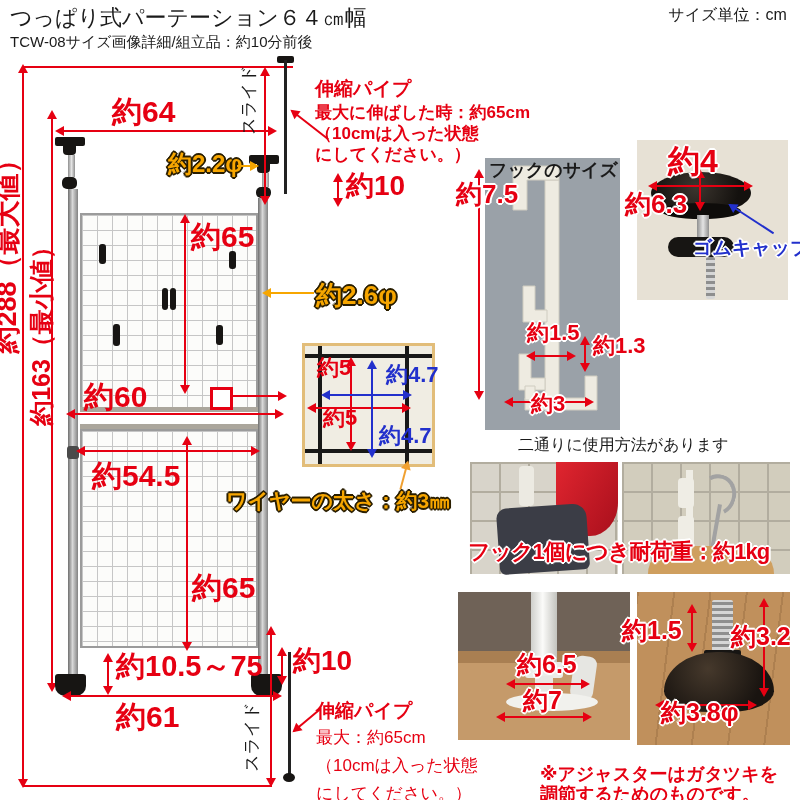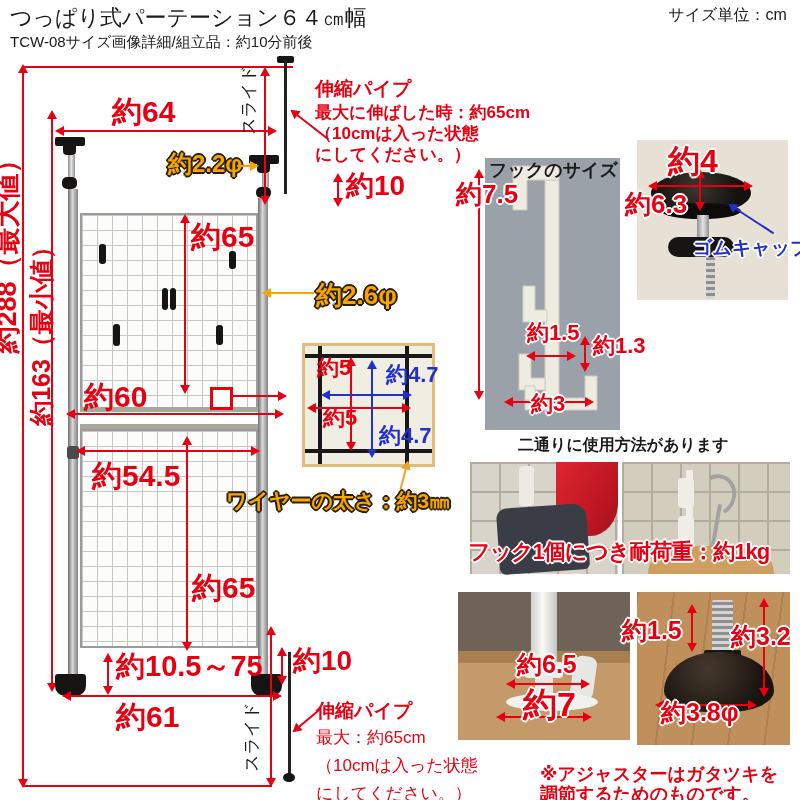--- a/index.html
+++ b/index.html
@@ -171,21 +171,21 @@
   <div class="silver" style="left:697px;top:215px;width:12px;height:28px"></div>
   <div class="blackpart" style="left:668px;top:237px;width:66px;height:20px;border-radius:10px"></div>
   <div class="thread" style="left:706px;top:257px;width:9px;height:42px"></div>
   <div class="dv" style="left:699px;top:171px;height:38px"></div>
   <div class="lb ow" style="left:668px;top:145px;font-size:32px">約4</div>
   <div class="dh" style="left:650px;top:185px;width:101px"></div>
   <div class="lb ow" style="left:625px;top:191px;font-size:26px">約6.3</div>
   <div class="dh nr" style="left:730px;top:204px;width:52px;--c:#2230cc;transform:rotate(33deg);transform-origin:left center"></div>
   <div class="lb blue ow" style="left:693px;top:238px;font-size:19px">ゴムキャップ</div>
 
-  <div class="lb blk" style="left:518px;top:437px;font-size:16px;font-weight:bold">二通りに使用方法があります</div>
+  <div class="lb blk" style="left:518px;top:437px;font-size:16px;font-weight:normal">二通りに使用方法があります</div>
   <div class="gridwall" style="left:470px;top:462px;width:148px;height:112px;background-color:#d8d4ca"></div>
   <div class="abs" style="left:556px;top:462px;width:62px;height:74px;background:linear-gradient(120deg,#e0252f,#a80f1c);border-radius:0 0 45% 45%"></div>
   <div class="abs" style="left:498px;top:506px;width:90px;height:66px;background:#3b3d46;border-radius:10px 14px 6px 6px;transform:rotate(-4deg)"></div>
   <div class="abs" style="left:519px;top:466px;width:15px;height:40px;background:#eceae2;border-radius:4px"></div>
   <div class="gridwall" style="left:622px;top:462px;width:168px;height:112px;background-color:#d2cdbd"></div>
   <div class="abs" style="left:686px;top:470px;width:7px;height:92px;background:#efede5"></div>
   <div class="abs" style="left:678px;top:478px;width:16px;height:30px;background:#efede5;border-radius:4px"></div>
   <div class="abs" style="left:678px;top:516px;width:16px;height:30px;background:#efede5;border-radius:4px"></div>
   <div class="abs" style="left:698px;top:474px;width:30px;height:34px;border:4px solid #a2a2a2;border-radius:50%;border-bottom-color:transparent;border-left-color:transparent;transform:rotate(18deg)"></div>
   <div class="abs" style="left:714px;top:504px;width:4px;height:46px;background:#a2a2a2;transform:rotate(10deg)"></div>
@@ -194,21 +194,21 @@
 
   <div class="abs" style="left:458px;top:592px;width:172px;height:148px;background:linear-gradient(#6f6257 0 40%,#a97f52 40% 48%,#c59a6a 48% 100%)"></div>
   <div class="abs" style="left:531px;top:592px;width:26px;height:74px;background:linear-gradient(90deg,#cfcfcb,#fbfbf9 45%,#c3c3be)"></div>
   <div class="abs" style="left:525px;top:662px;width:38px;height:16px;background:#ececе8;background-color:#ececе8;background:#ececE8;border-radius:3px"></div>
   <div class="abs" style="left:535px;top:676px;width:18px;height:22px;background:#e8e8e4"></div>
   <div class="abs" style="left:572px;top:656px;width:23px;height:44px;background:#e6e6e2;border-radius:8px;transform:rotate(8deg)"></div>
   <div class="abs" style="left:506px;top:693px;width:92px;height:18px;background:#f1f1ed;border-radius:50%"></div>
   <div class="dh" style="left:508px;top:683px;width:80px"></div>
   <div class="lb ow" style="left:517px;top:651px;font-size:25px">約6.5</div>
   <div class="dh" style="left:498px;top:716px;width:92px"></div>
-  <div class="lb ow" style="left:523px;top:687px;font-size:34px">約7</div>
+  <div class="lb ow" style="left:523px;top:687px;font-size:25px">約7</div>
 
   <div class="abs wood" style="left:637px;top:592px;width:153px;height:153px"></div>
   <div class="thread" style="left:712px;top:600px;width:21px;height:56px"></div>
   <div class="blackpart" style="left:704px;top:650px;width:37px;height:14px;border-radius:2px"></div>
   <div class="abs" style="left:664px;top:652px;width:110px;height:60px;border-radius:55% 55% 48% 48%/75% 75% 40% 40%;background:radial-gradient(circle at 40% 28%,#46392c,#191410 70%)"></div>
   <div class="dv" style="left:691px;top:606px;height:44px"></div>
   <div class="lb ow" style="left:622px;top:617px;font-size:25px">約1.5</div>
   <div class="dv" style="left:763px;top:600px;height:95px"></div>
   <div class="lb ow" style="left:731px;top:623px;font-size:25px">約3.2</div>
   <div class="dh" style="left:657px;top:704px;width:98px"></div>

